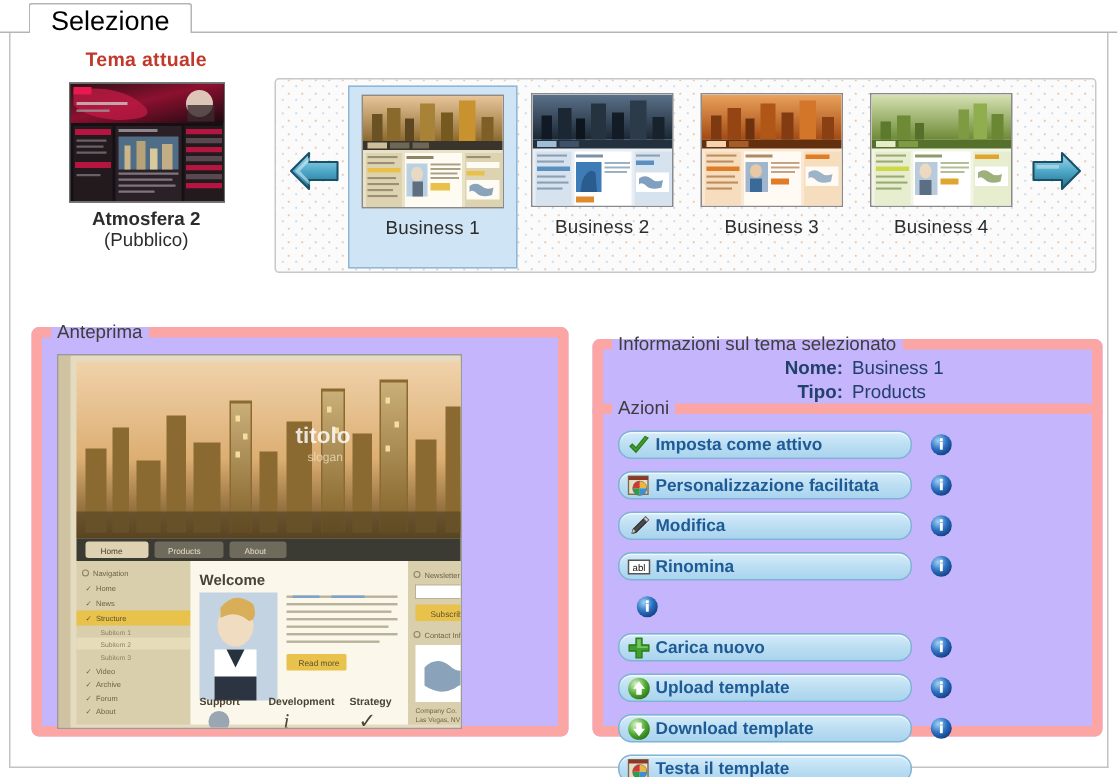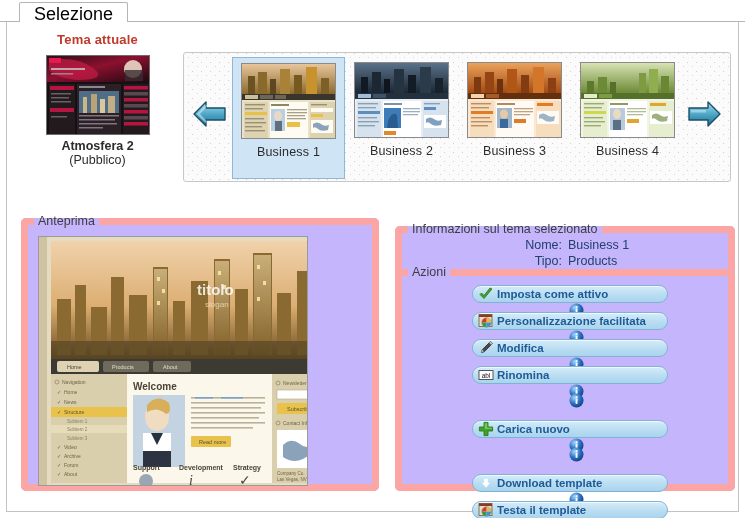--- a/index.html
+++ b/index.html
@@ -108,29 +108,29 @@
   #preview-frame {
     position:absolute; left:10px; top:8px; width:270px; height:250px;
     border:1px solid #9a9a9a; overflow:hidden; background:#d8cdb0;
   }
 
   
   #fs-info { left:388px; top:200px; width:340px; height:57px; }
   #info-rows { padding:1px 0 0 0; }
   .info-row { display:flex; font-size:12.5px; line-height:16px; }
   .info-key {
-    width:166px; text-align:right; font-weight:normal; color:#23406b;
+    width:166px; text-align:right; font-weight:bold; color:#23406b;
     padding-right:6px;
   }
   .info-val { color:#23406b; }
 
   
   #fs-azioni { left:388px; top:243px; width:340px; height:226px; }
   #actions-list { padding:6px 0 0 10px; }
-  .action-row { display:flex; align-items:center; height:23px; margin-bottom:4px;flex-direction:column; }
+  .action-row { display:flex; align-items:center; height:23px; margin-bottom:4px; }
   .action-btn {
     width:196px; height:19px;
     border:1px solid #7fb2d4; border-radius:9px;
     background:#bfe0f2;
     background-image:
       linear-gradient(to bottom,#d5ecfa 0%,#bcdef2 50%,#a9d4ee 100%),
       radial-gradient(#ffffff .7px, transparent .8px);
     background-size: 100% 100%, 6px 6px;
     display:flex; align-items:center;
     padding-left:5px; cursor:pointer;
@@ -704,20 +704,36 @@
         <span class="info-dot">
           <svg width="15" height="15" viewBox="0 0 15 15">
             <circle cx="7.5" cy="7.5" r="7" fill="url(#ig0)"></circle>
             <rect x="6.6" y="5.6" width="1.9" height="5.2" fill="#fff"></rect>
             <rect x="6.6" y="3.2" width="1.9" height="1.9" fill="#fff"></rect>
           </svg>
         </span>
       </div>
 
       <div class="action-row">
+        <div class="action-btn">
+          <span class="act-icon">
+            <svg width="16" height="16" viewBox="0 0 16 16">
+              <defs>
+                  <radialGradient id="upg" cx=".35" cy=".3" r=".85">
+                <stop offset="0" stop-color="#d8f5c8"></stop>
+                    <stop offset=".55" stop-color="#4ea832"></stop>
+                <stop offset="1" stop-color="#1d6310"></stop>
+                  </radialGradient>
+                </defs>
+              <circle cx="8" cy="8" r="7.2" fill="url(#upg)"></circle>
+              <path d="M8 3.2 L12 8.2 H9.8 V12.2 H6.2 V8.2 H4 Z" fill="#ffffff"></path>
+            </svg>
+          </span>
+          <span class="action-label">Upload template</span>
+        </div>
         <span class="info-dot">
           <svg width="15" height="15" viewBox="0 0 15 15">
             <circle cx="7.5" cy="7.5" r="7" fill="url(#ig0)"></circle>
             <rect x="6.6" y="5.6" width="1.9" height="5.2" fill="#fff"></rect>
             <rect x="6.6" y="3.2" width="1.9" height="1.9" fill="#fff"></rect>
           </svg>
         </span>
       </div>
 
       <div class="action-row">

